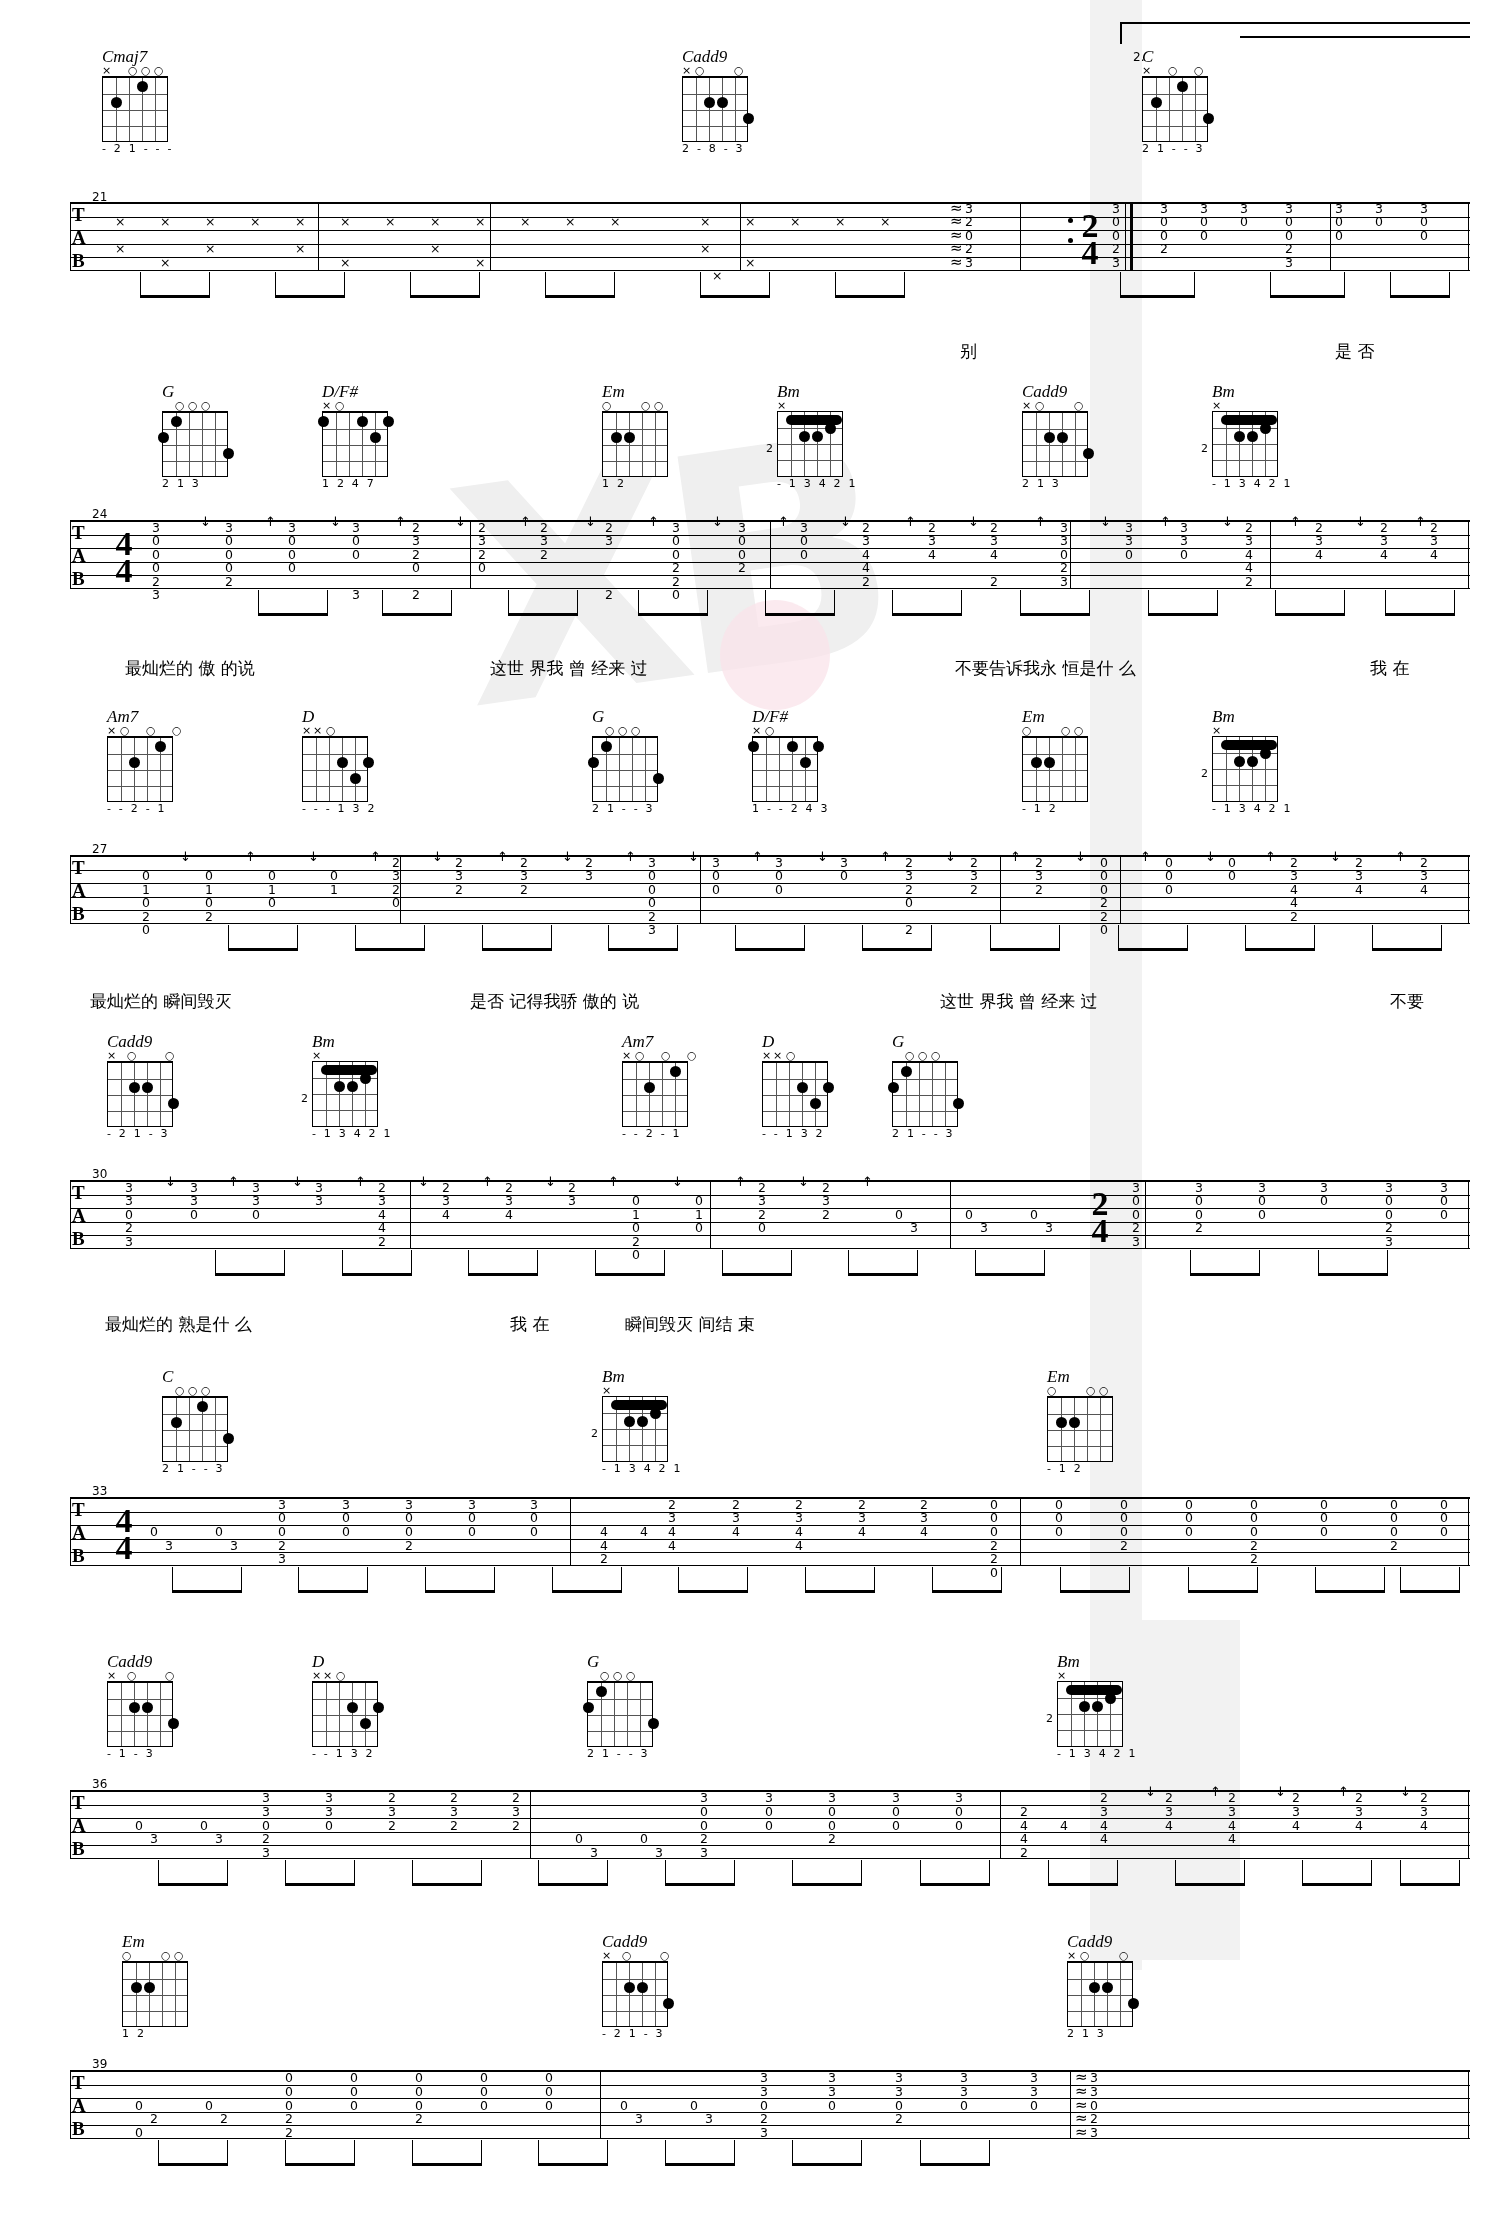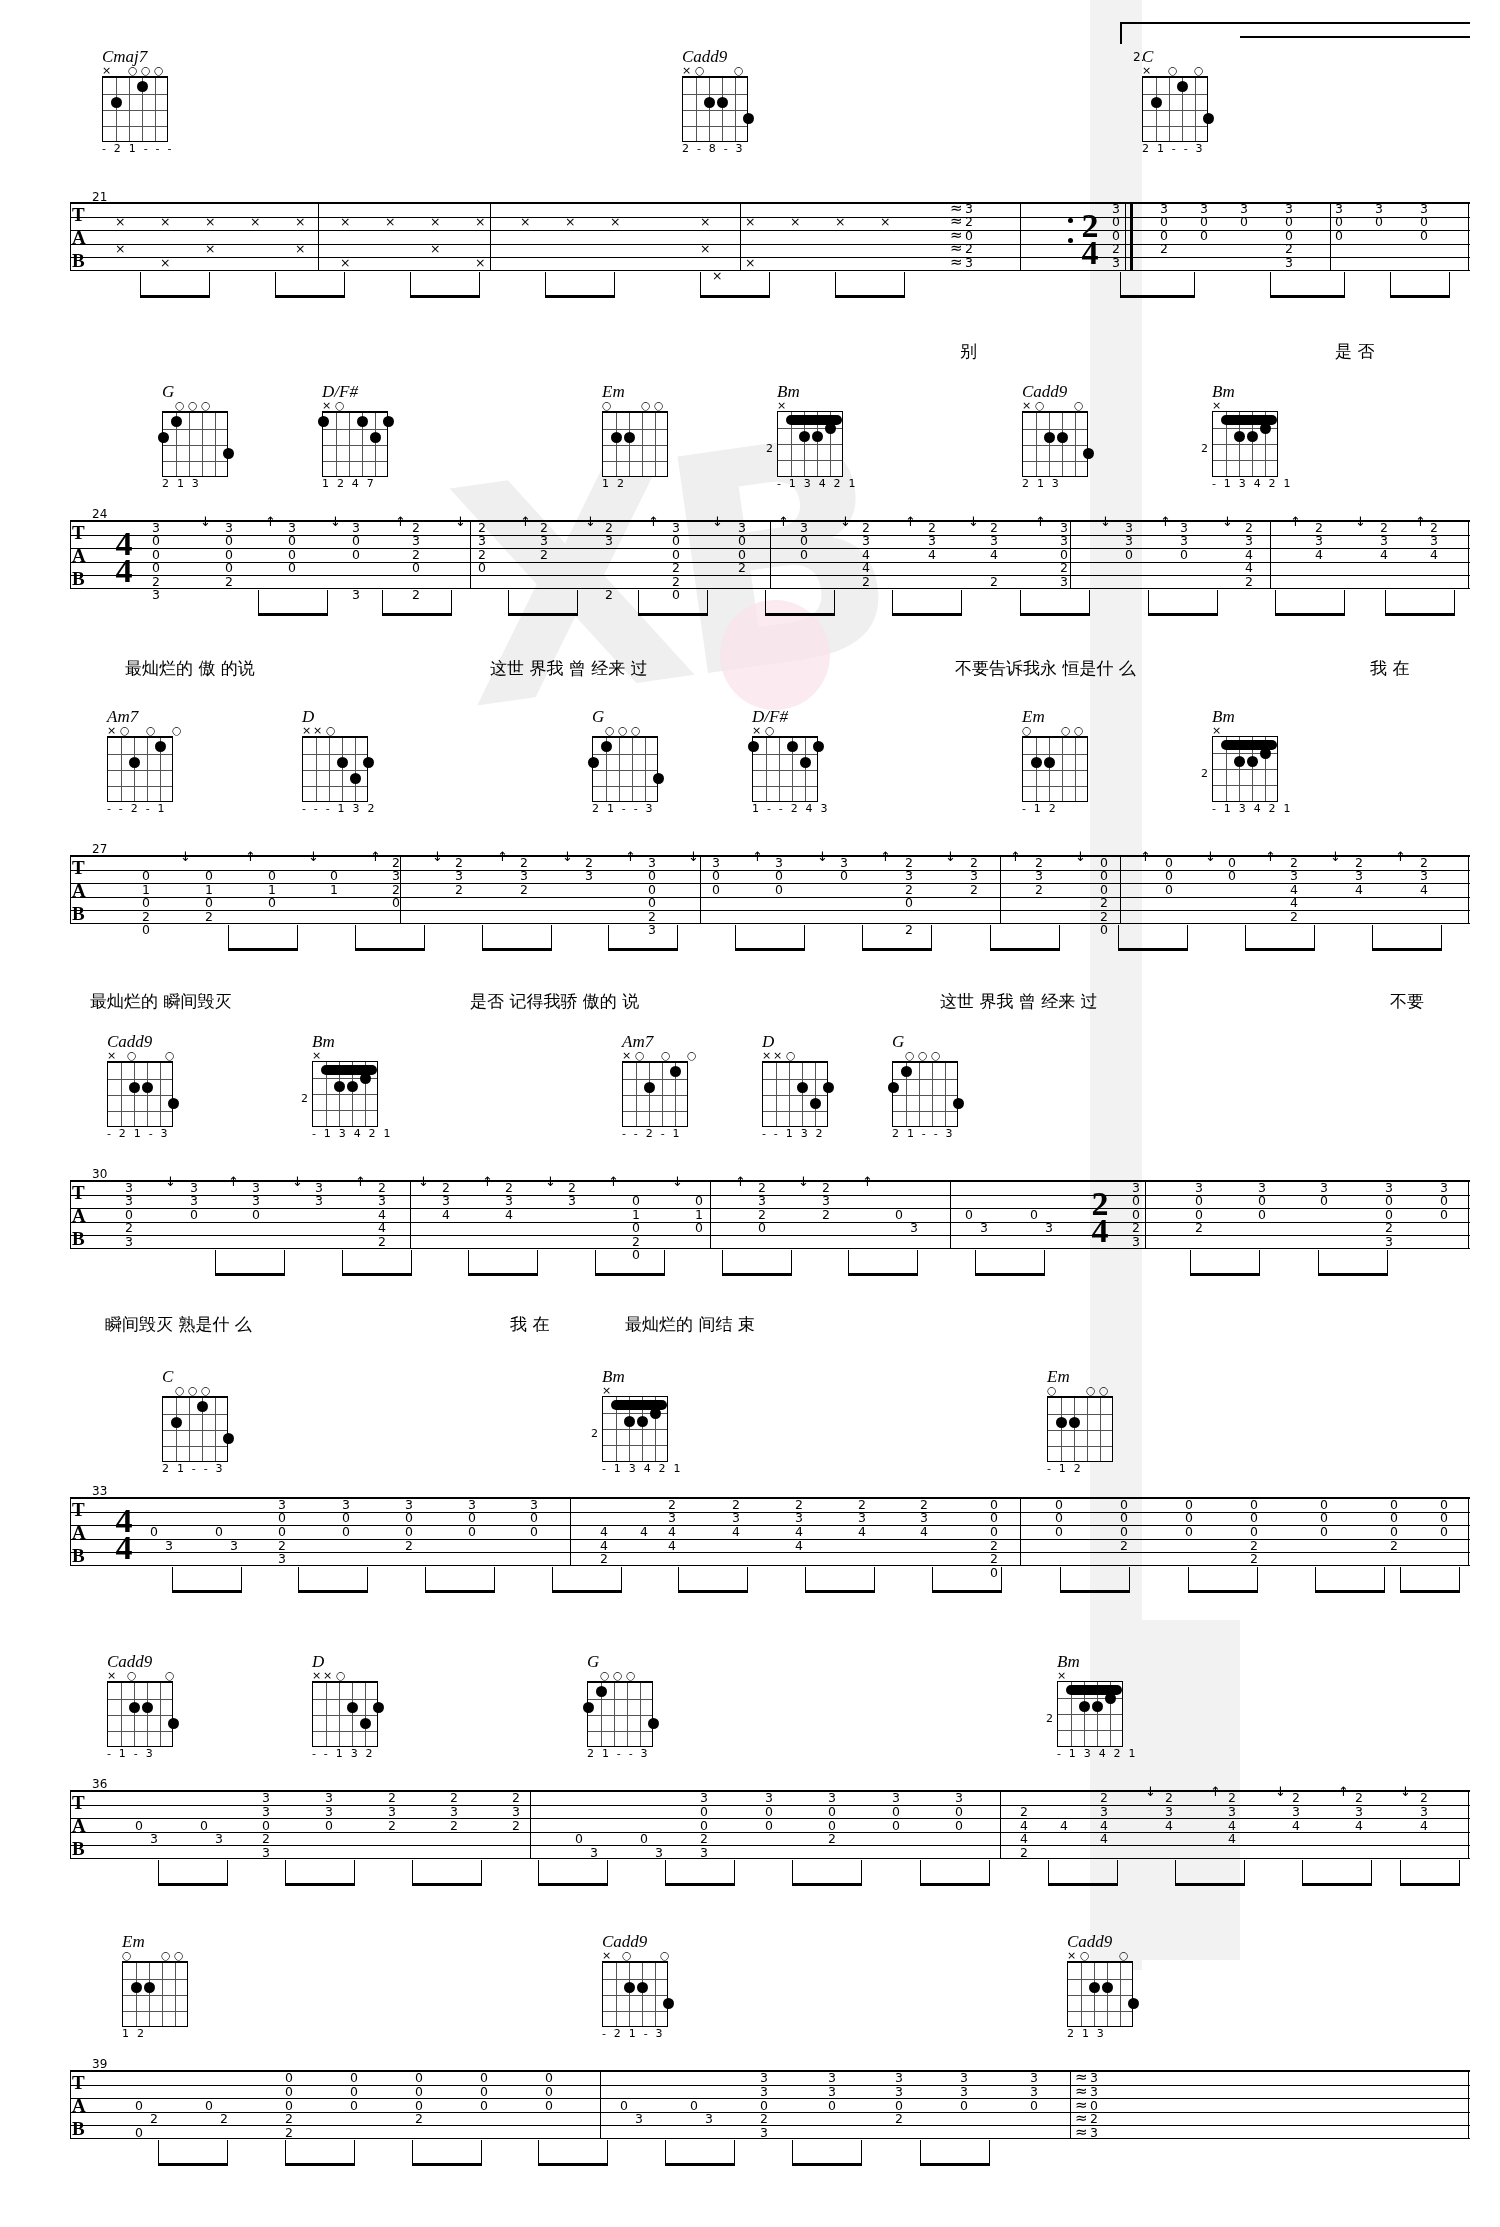--- a/index.html
+++ b/index.html
@@ -1329,23 +1329,23 @@
           <div class="stem" style="left:975px; top:225px; height:25px;"></div>
           <div class="stem" style="left:1044px; top:225px; height:25px;"></div>
         <div class="beam" style="left:1190px; top:248px; width:70px;"></div>
           <div class="stem" style="left:1190px; top:225px; height:25px;"></div>
           <div class="stem" style="left:1259px; top:225px; height:25px;"></div>
         <div class="beam" style="left:1318px; top:248px; width:70px;"></div>
           <div class="stem" style="left:1318px; top:225px; height:25px;"></div>
           <div class="stem" style="left:1387px; top:225px; height:25px;"></div>
       </div>
 
-      <div class="lyric" style="left:105px; top:288px;">瞬间毁灭 熟是什 么</div>
+      <div class="lyric" style="left:105px; top:288px;">最灿烂的 熟是什 么</div>
       <div class="lyric" style="left:510px; top:288px;">我 在</div>
-      <div class="lyric" style="left:625px; top:288px;">最灿烂的 间结  束</div>
+      <div class="lyric" style="left:625px; top:288px;">瞬间毁灭 间结  束</div>
     </div>
 
     <div class="system" style="left:0; top:1360px; width:1500px; height:280px;">
 
       <div class="chord" style="left:160px; top:8px;">
         <div class="cname">C</div>
         <div class="cmarks">
             <span style="left:13px;">○</span>
             <span style="left:26px;">○</span>
             <span style="left:39px;">○</span>

